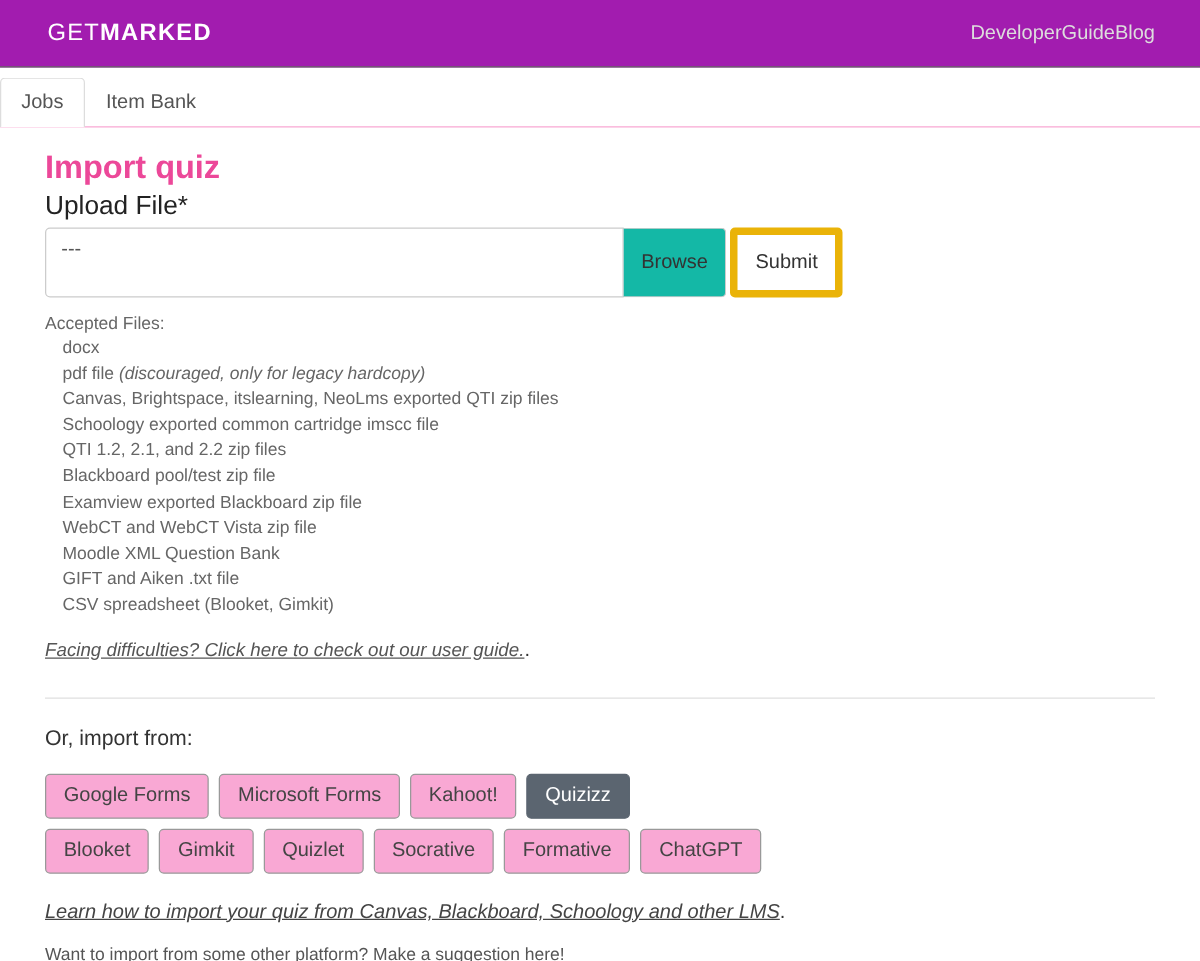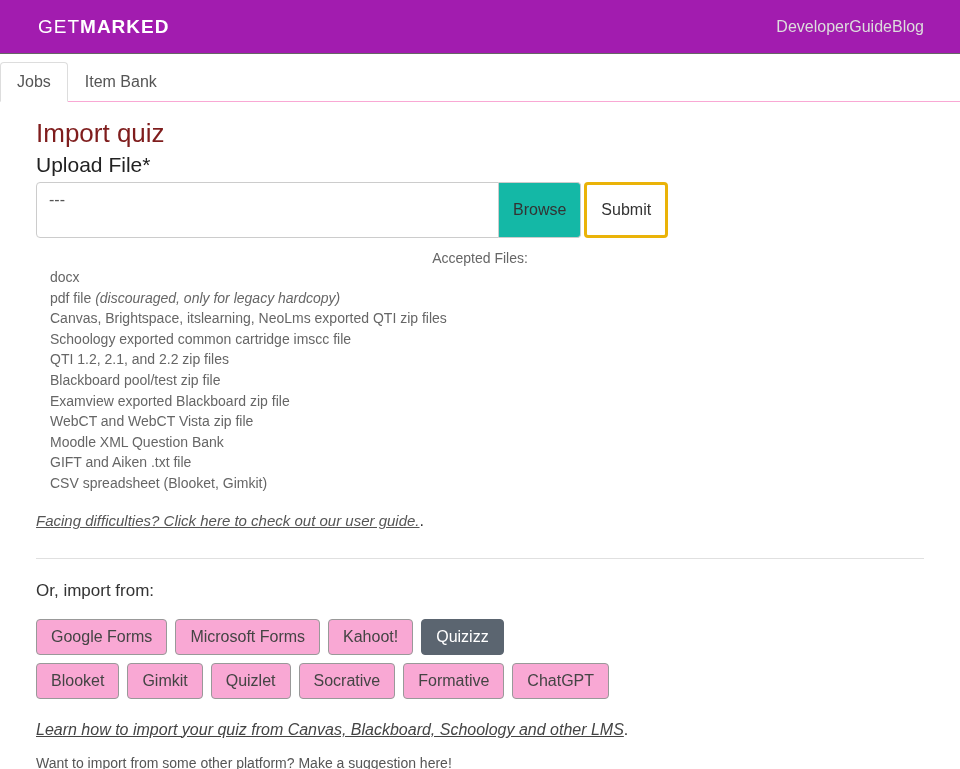--- a/index.html
+++ b/index.html
@@ -45,23 +45,23 @@
   .tab.active {
     border: 1px solid #ddd;
     border-bottom: 1px solid #fff;
     background: #fff;
     color: #555;
   }
   
   .content { padding: 16px 36px 30px 36px; }
   
   h1.page-title {
-    color: #7f1d1d;
+    color: #ec4899;
     font-size: 26px;
-    font-weight: 400;
+    font-weight: 700;
     margin-bottom: 4px;
   }
   
   .label {
     font-size: 21px;
     color: #222;
     margin-bottom: 5px;
   }
   
   .file-row {
@@ -81,35 +81,34 @@
     border: 1px solid #ccc;
     border-left: none;
     background: #14b8a6;
     padding: 18px 14px;
     font-size: 16px;
     color: #333;
     border-radius: 0 4px 4px 0;
     cursor: pointer;
   }
   .submit-btn {
-    border: 3px solid #eab308;
+    border: 6px solid #eab308;
     background: #fff;
     padding: 8px 14px;
     font-size: 16px;
     color: #333;
     margin-left: 3px;
     border-radius: 4px;
     cursor: pointer;
   }
   
   .accepted-label {
     font-size: 14px;
     color: #666;
     margin-bottom: 2px;
-    text-align: center;
   }
   .accepted-list {
     list-style: none;
     padding-left: 14px;
     margin-bottom: 18px;
   }
   .accepted-list li {
     font-size: 14px;
     color: #666;
     line-height: 1.4;

